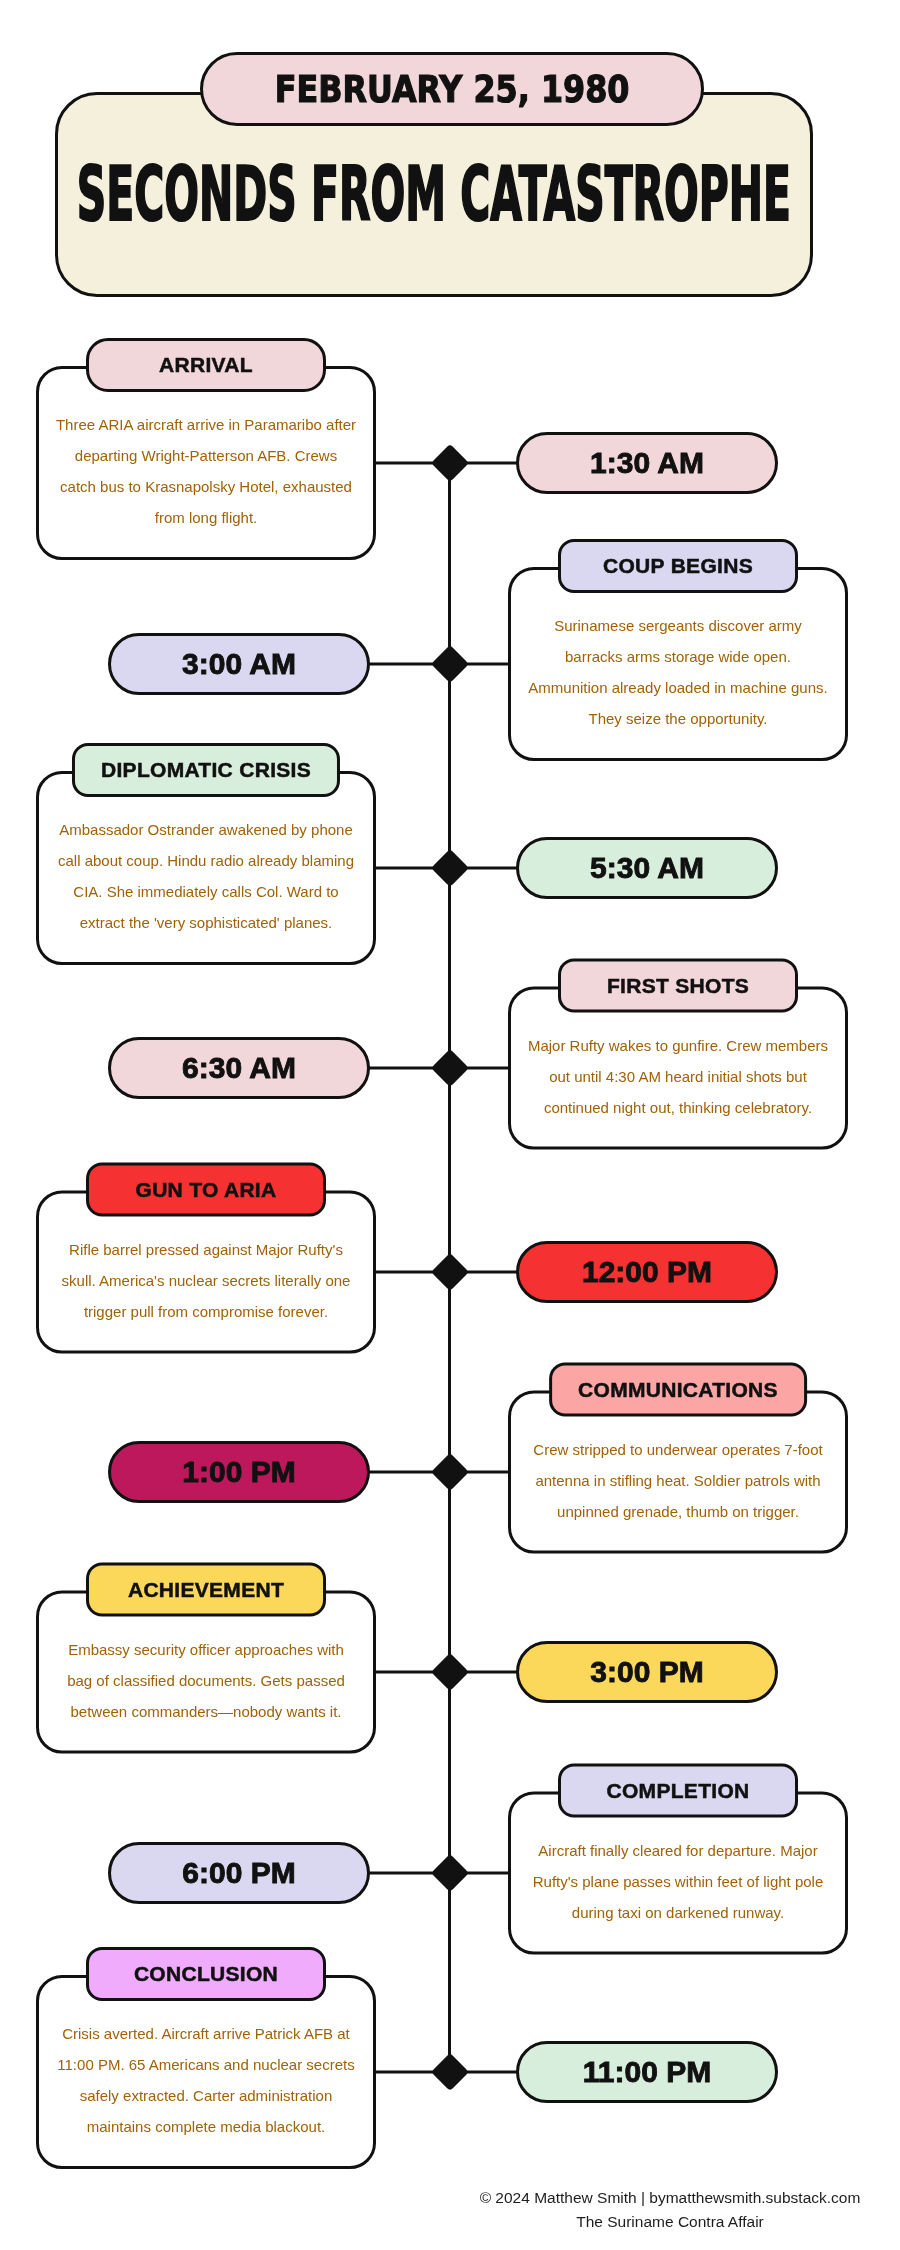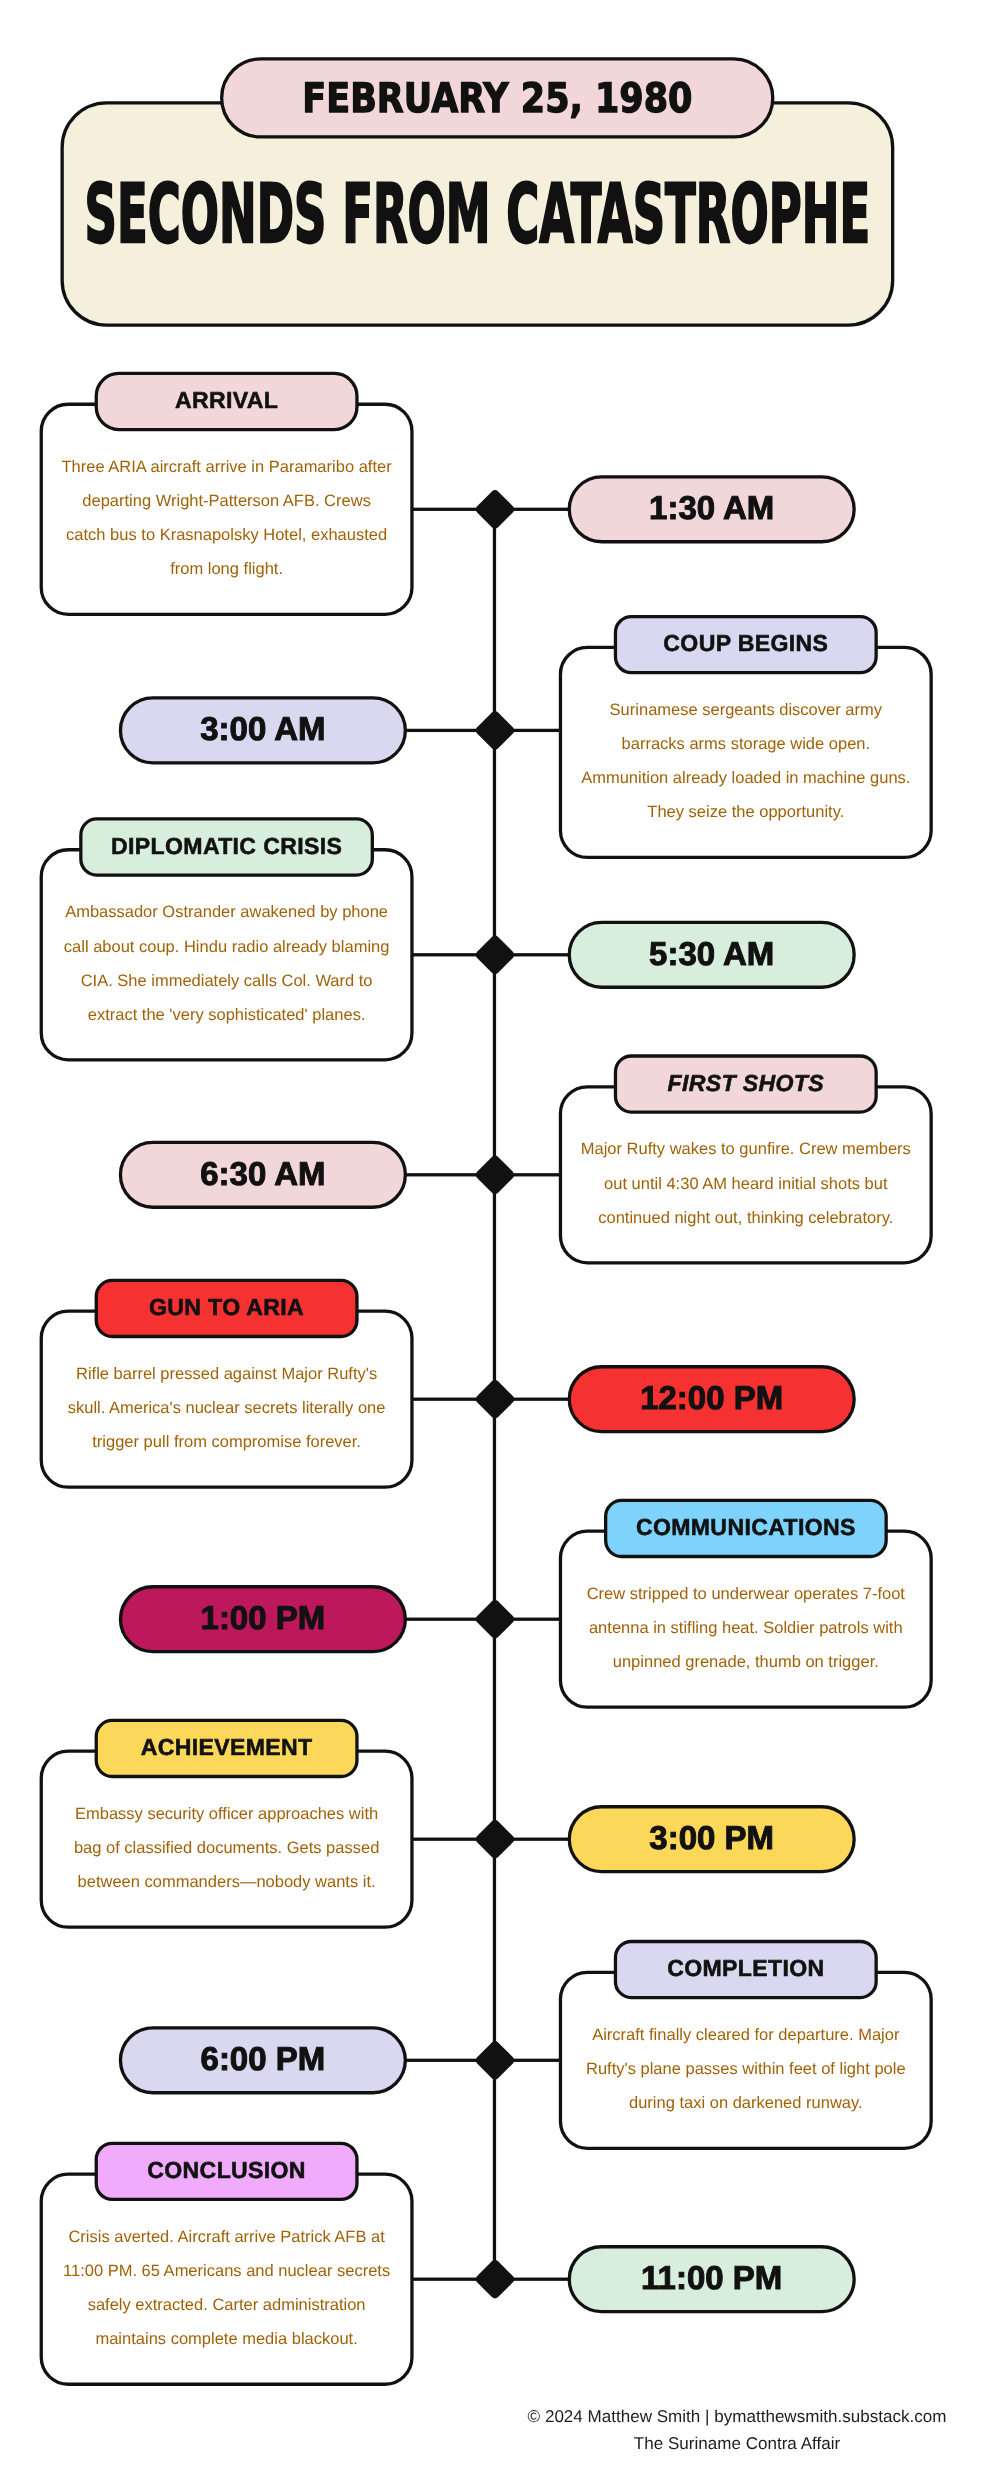--- a/index.html
+++ b/index.html
@@ -73,21 +73,21 @@
       <div class="card-box">
         <div class="card-body">Three ARIA aircraft arrive in Paramaribo after departing Wright-Patterson AFB. Crews catch bus to Krasnapolsky Hotel, exhausted from long flight.</div>
       </div>
     </div>
     <div class="time-pill side-right" style="top: 463px; background: rgb(242, 215, 218);">1:30 AM</div>
     <div class="diamond" style="top:463px"></div>
   </div>
 
   <div class="entry">
     <div class="connector" style="top:664px"></div>
-    <div class="card side-right" style="top:684px">
+    <div class="card side-right" style="top:664px">
       <div class="card-pill" style="background: rgb(217, 216, 240);">COUP BEGINS</div>
       <div class="card-box">
         <div class="card-body">Surinamese sergeants discover army barracks arms storage wide open. Ammunition already loaded in machine guns. They seize the opportunity.</div>
       </div>
     </div>
     <div class="time-pill side-left" style="top: 664px; background: rgb(217, 216, 240);">3:00 AM</div>
     <div class="diamond" style="top:664px"></div>
   </div>
 
   <div class="entry">
@@ -98,21 +98,21 @@
         <div class="card-body">Ambassador Ostrander awakened by phone call about coup. Hindu radio already blaming CIA. She immediately calls Col. Ward to extract the 'very sophisticated' planes.</div>
       </div>
     </div>
     <div class="time-pill side-right" style="top: 868px; background: rgb(216, 238, 220);">5:30 AM</div>
     <div class="diamond" style="top:868px"></div>
   </div>
 
   <div class="entry">
     <div class="connector" style="top:1068px"></div>
     <div class="card side-right" style="top:1068px">
-      <div class="card-pill" style="background: rgb(242, 215, 218); font-style: italic;">FIRST SHOTS</div>
+      <div class="card-pill" style="background: rgb(242, 215, 218);">FIRST SHOTS</div>
       <div class="card-box">
         <div class="card-body">Major Rufty wakes to gunfire. Crew members out until 4:30 AM heard initial shots but continued night out, thinking celebratory.</div>
       </div>
     </div>
     <div class="time-pill side-left" style="top: 1068px; background: rgb(242, 215, 218);">6:30 AM</div>
     <div class="diamond" style="top:1068px"></div>
   </div>
 
   <div class="entry">
     <div class="connector" style="top:1272px"></div>
@@ -122,21 +122,21 @@
         <div class="card-body">Rifle barrel pressed against Major Rufty's skull. America's nuclear secrets literally one trigger pull from compromise forever.</div>
       </div>
     </div>
     <div class="time-pill side-right" style="top: 1272px; background: rgb(245, 49, 49);">12:00 PM</div>
     <div class="diamond" style="top:1272px"></div>
   </div>
 
   <div class="entry">
     <div class="connector" style="top:1472px"></div>
     <div class="card side-right" style="top:1472px">
-      <div class="card-pill" style="background: #7dd3fc;">COMMUNICATIONS</div>
+      <div class="card-pill" style="background: #fca5a5;">COMMUNICATIONS</div>
       <div class="card-box">
         <div class="card-body">Crew stripped to underwear operates 7-foot antenna in stifling heat. Soldier patrols with unpinned grenade, thumb on trigger.</div>
       </div>
     </div>
     <div class="time-pill side-left" style="top: 1472px; background: #be185d;">1:00 PM</div>
     <div class="diamond" style="top:1472px"></div>
   </div>
 
   <div class="entry">
     <div class="connector" style="top:1672px"></div>

